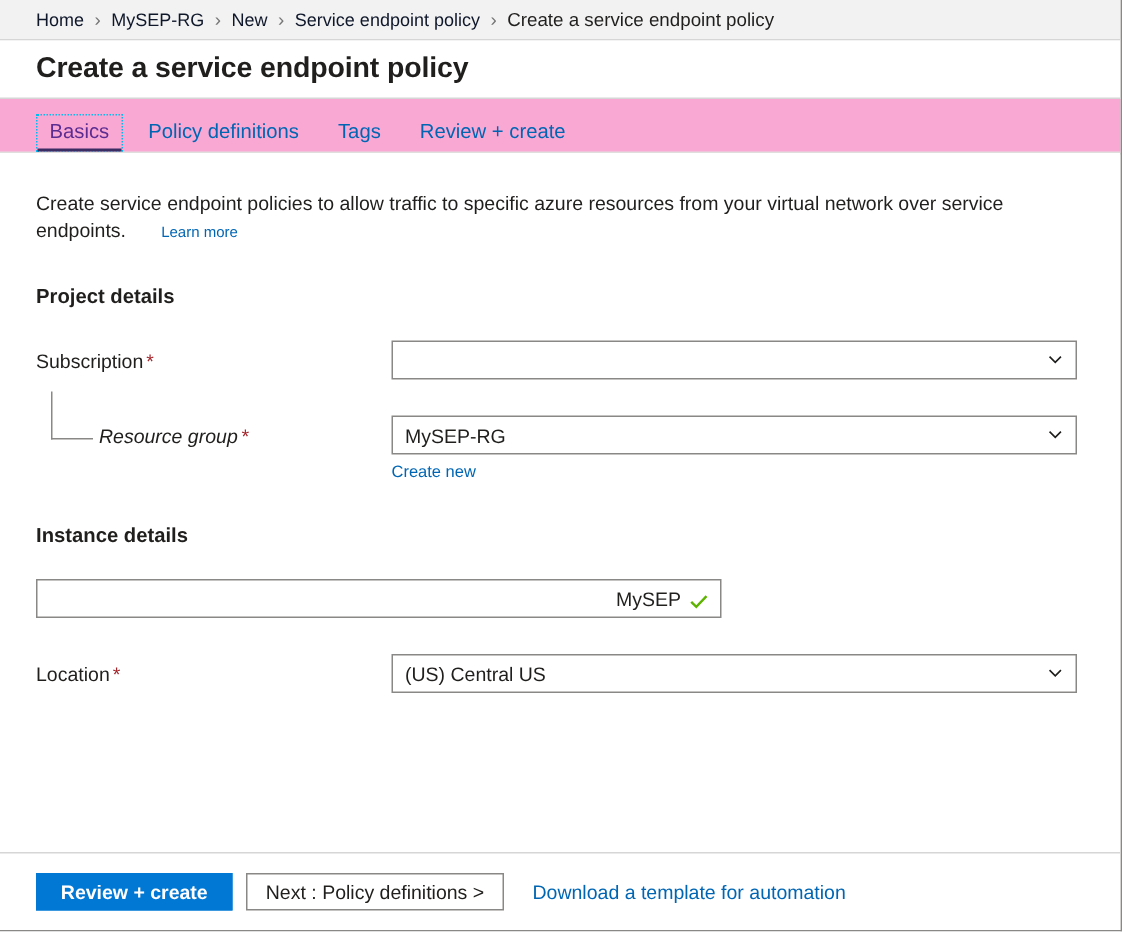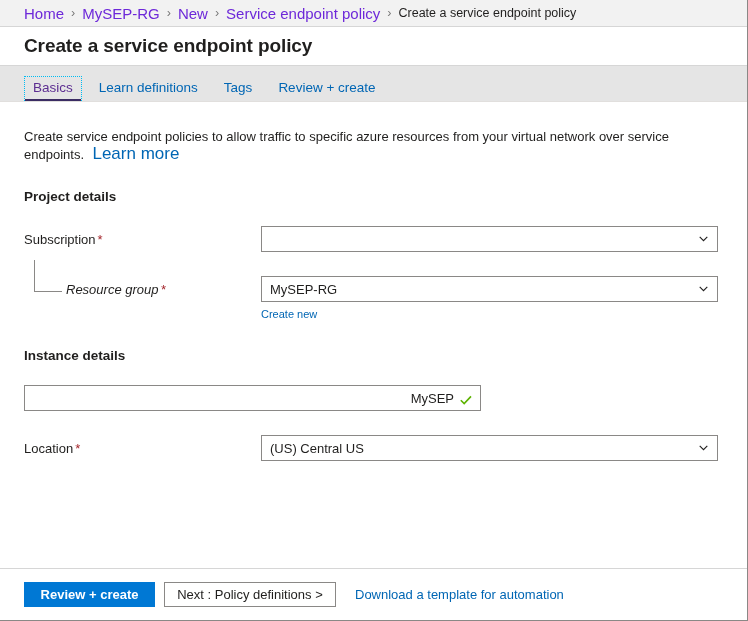--- a/index.html
+++ b/index.html
@@ -26,22 +26,22 @@
   .breadcrumb-bar {
     height: 27px;
     background: #f2f2f2;
     border-bottom: 1px solid #d6d6d6;
     display: flex;
     align-items: center;
     padding-left: 24px;
     white-space: nowrap;
   }
   .bc-link {
-    font-size: 15px;
-    color: #6d28d9;
+    font-size: 12px;
+    color: #0f172a;
     cursor: pointer;
     line-height: 1;
   }
   .bc-current {
     font-size: 12.5px;
     color: #201f1e;
     line-height: 1;
   }
   .bc-sep {
     font-size: 12.5px;
@@ -66,21 +66,21 @@
     letter-spacing: -0.1px;
   }
 
   
   .tab-bar {
     height: 36px;
     display: flex;
     align-items: flex-end;
     padding-left: 24px;
     border-bottom: 1px solid #e1dfdd;
-    background: #e5e5e5;
+    background: #f9a8d4;
   }
   .tab {
     position: relative;
     font-size: 13.5px;
     color: #0066b4;
     padding: 0 9px 7px 9px;
     margin-right: 8px;
     cursor: pointer;
     line-height: 1;
     white-space: nowrap;
@@ -115,24 +115,24 @@
   }
 
   .intro {
     font-size: 13px;
     color: #201f1e;
     line-height: 17px;
     margin-bottom: 1px;
   }
   .learn-more {
     display: inline-block;
-    font-size: 17px;
+    font-size: 10px;
     color: #0066b4;
     cursor: pointer;
-    margin-left: 4px;
+    margin-left: 19px;
     line-height: 17px;
   }
 
   .section-head {
     font-size: 13.5px;
     font-weight: bold;
     color: #201f1e;
     margin-top: 26px;
     margin-bottom: 5px;
   }
@@ -285,21 +285,21 @@
     <span class="bc-sep">›</span>
     <span class="bc-current">Create a service endpoint policy</span>
   </div>
 
   <div class="title-bar">
     <div class="page-title">Create a service endpoint policy</div>
   </div>
 
   <div class="tab-bar">
     <button class="tab active">Basics</button>
-    <button class="tab">Learn definitions</button>
+    <button class="tab">Policy definitions</button>
     <button class="tab">Tags</button>
     <button class="tab">Review + create</button>
   </div>
 
   <div class="content">
 
     <div>
       <span class="intro">Create service endpoint policies to allow traffic to specific azure resources from your virtual network over service endpoints.</span>
       <span class="learn-more">Learn more</span>
     </div>

